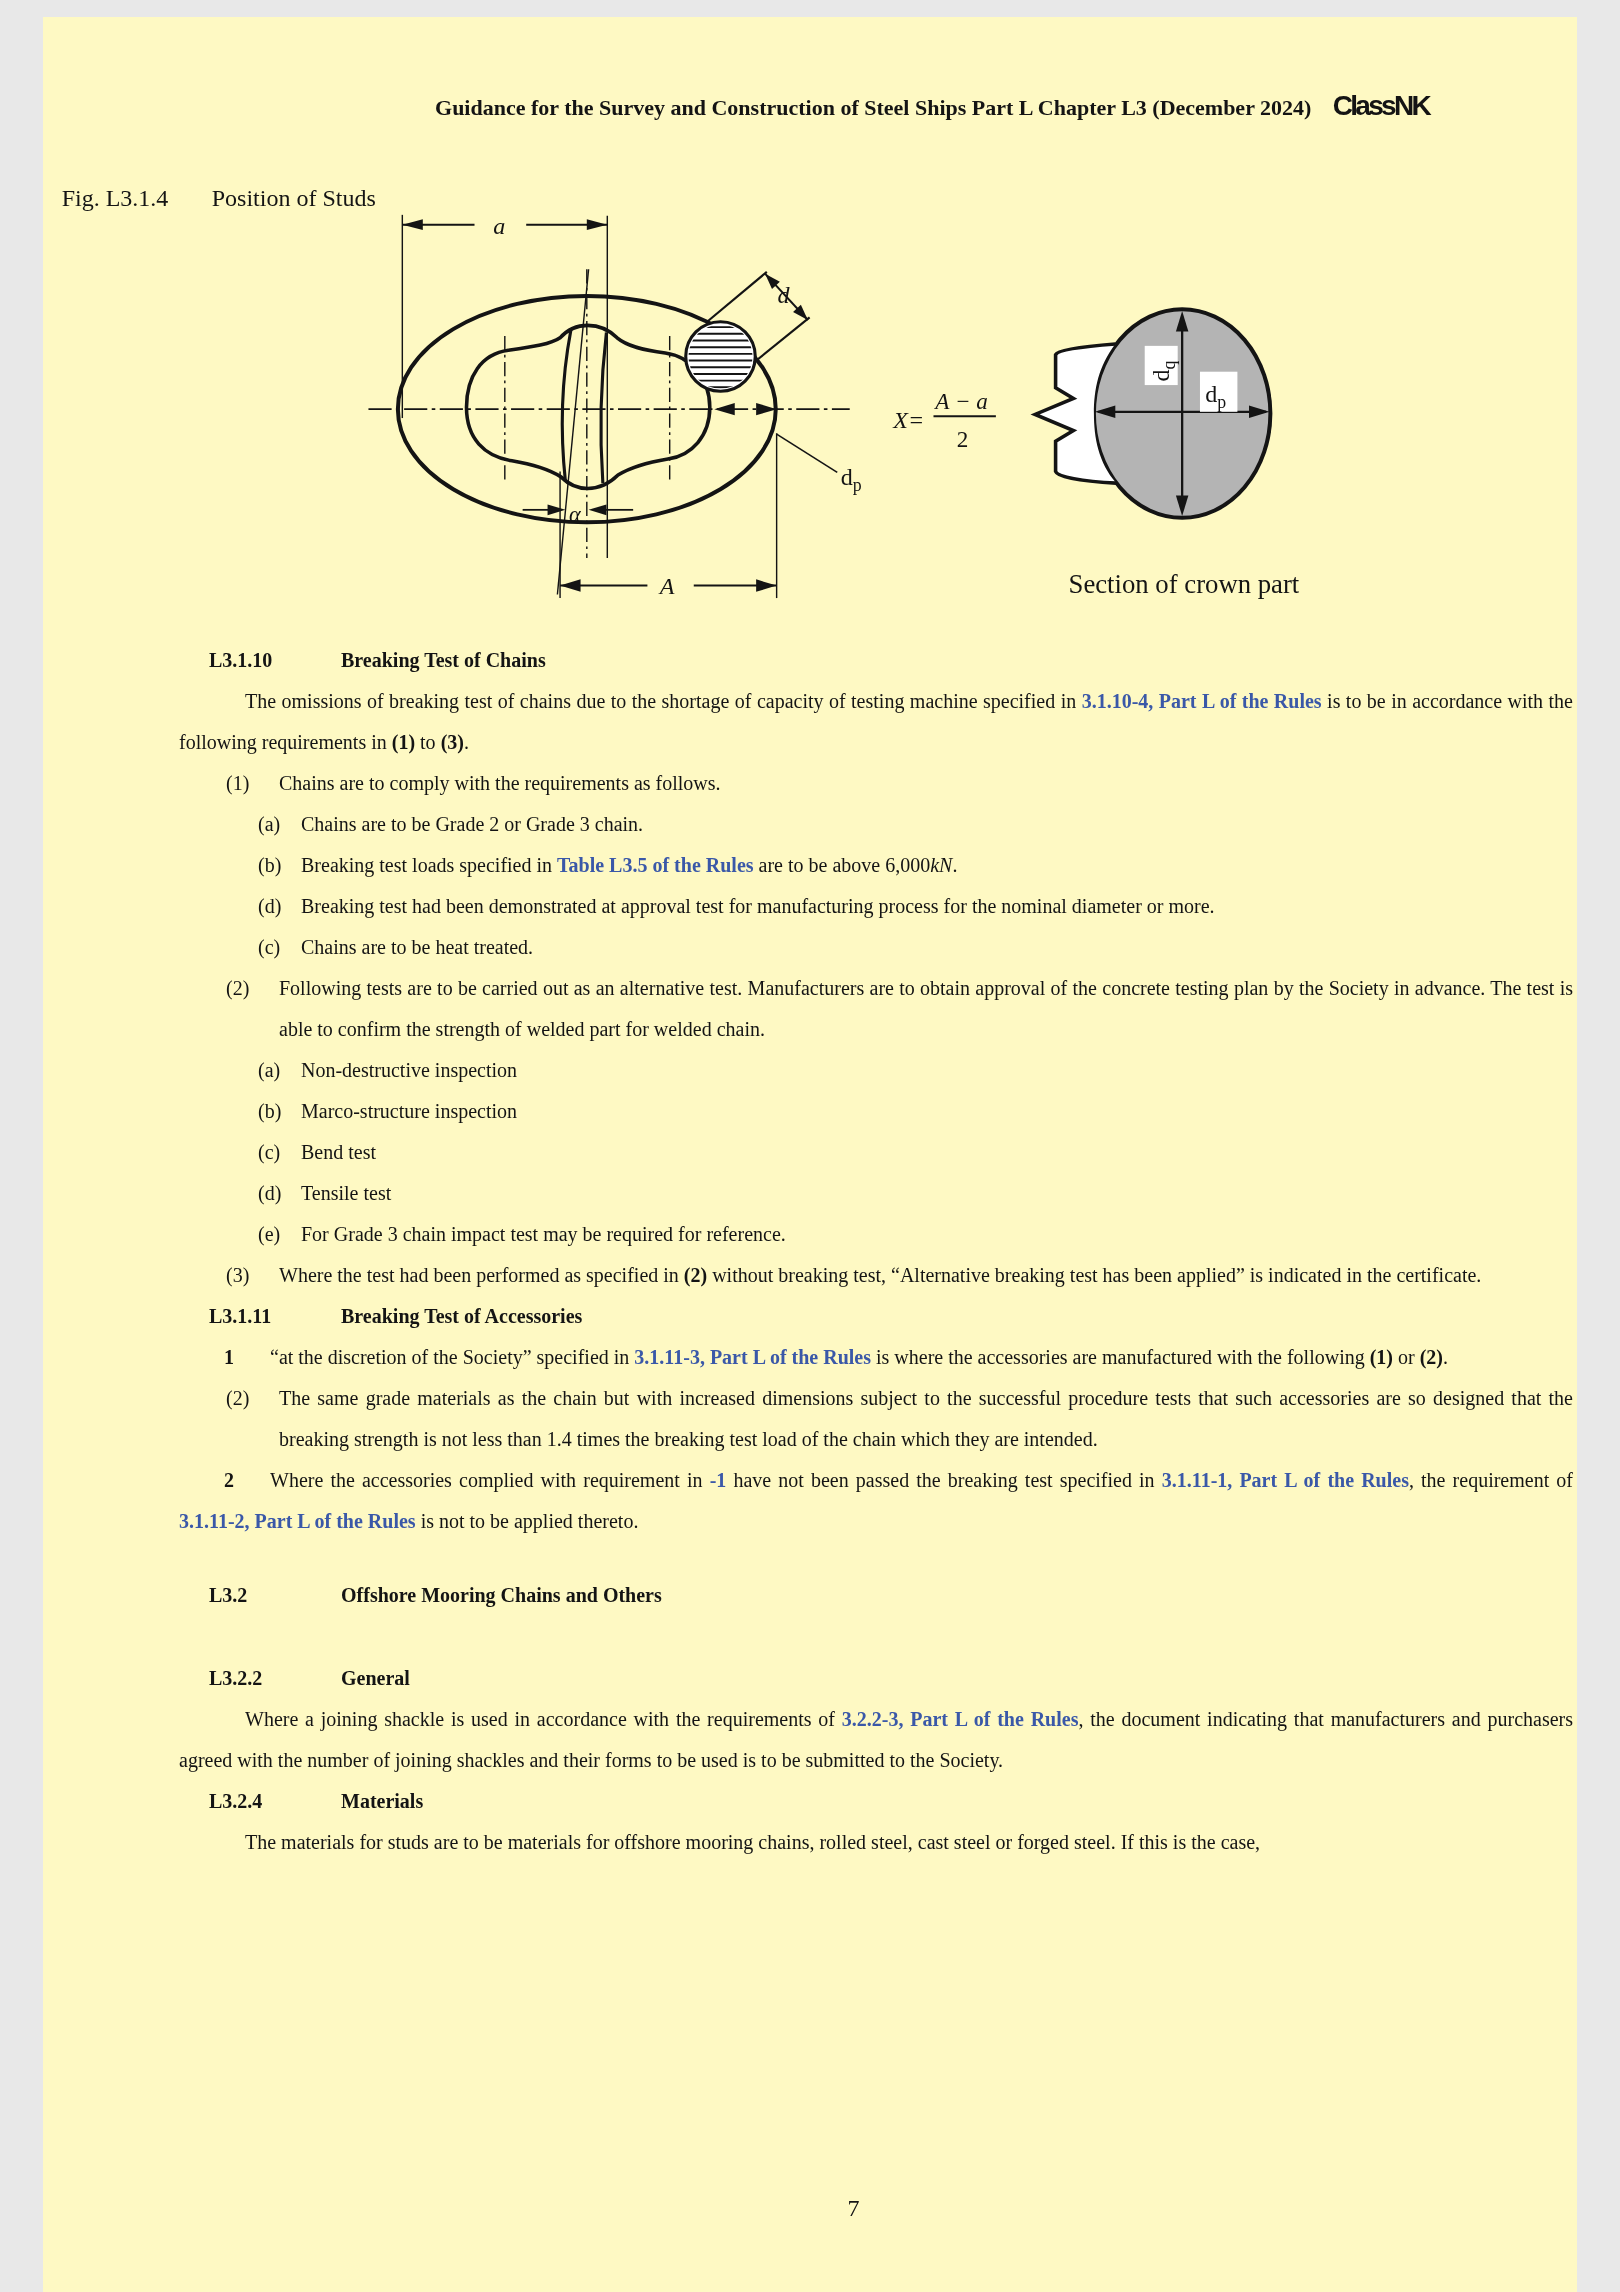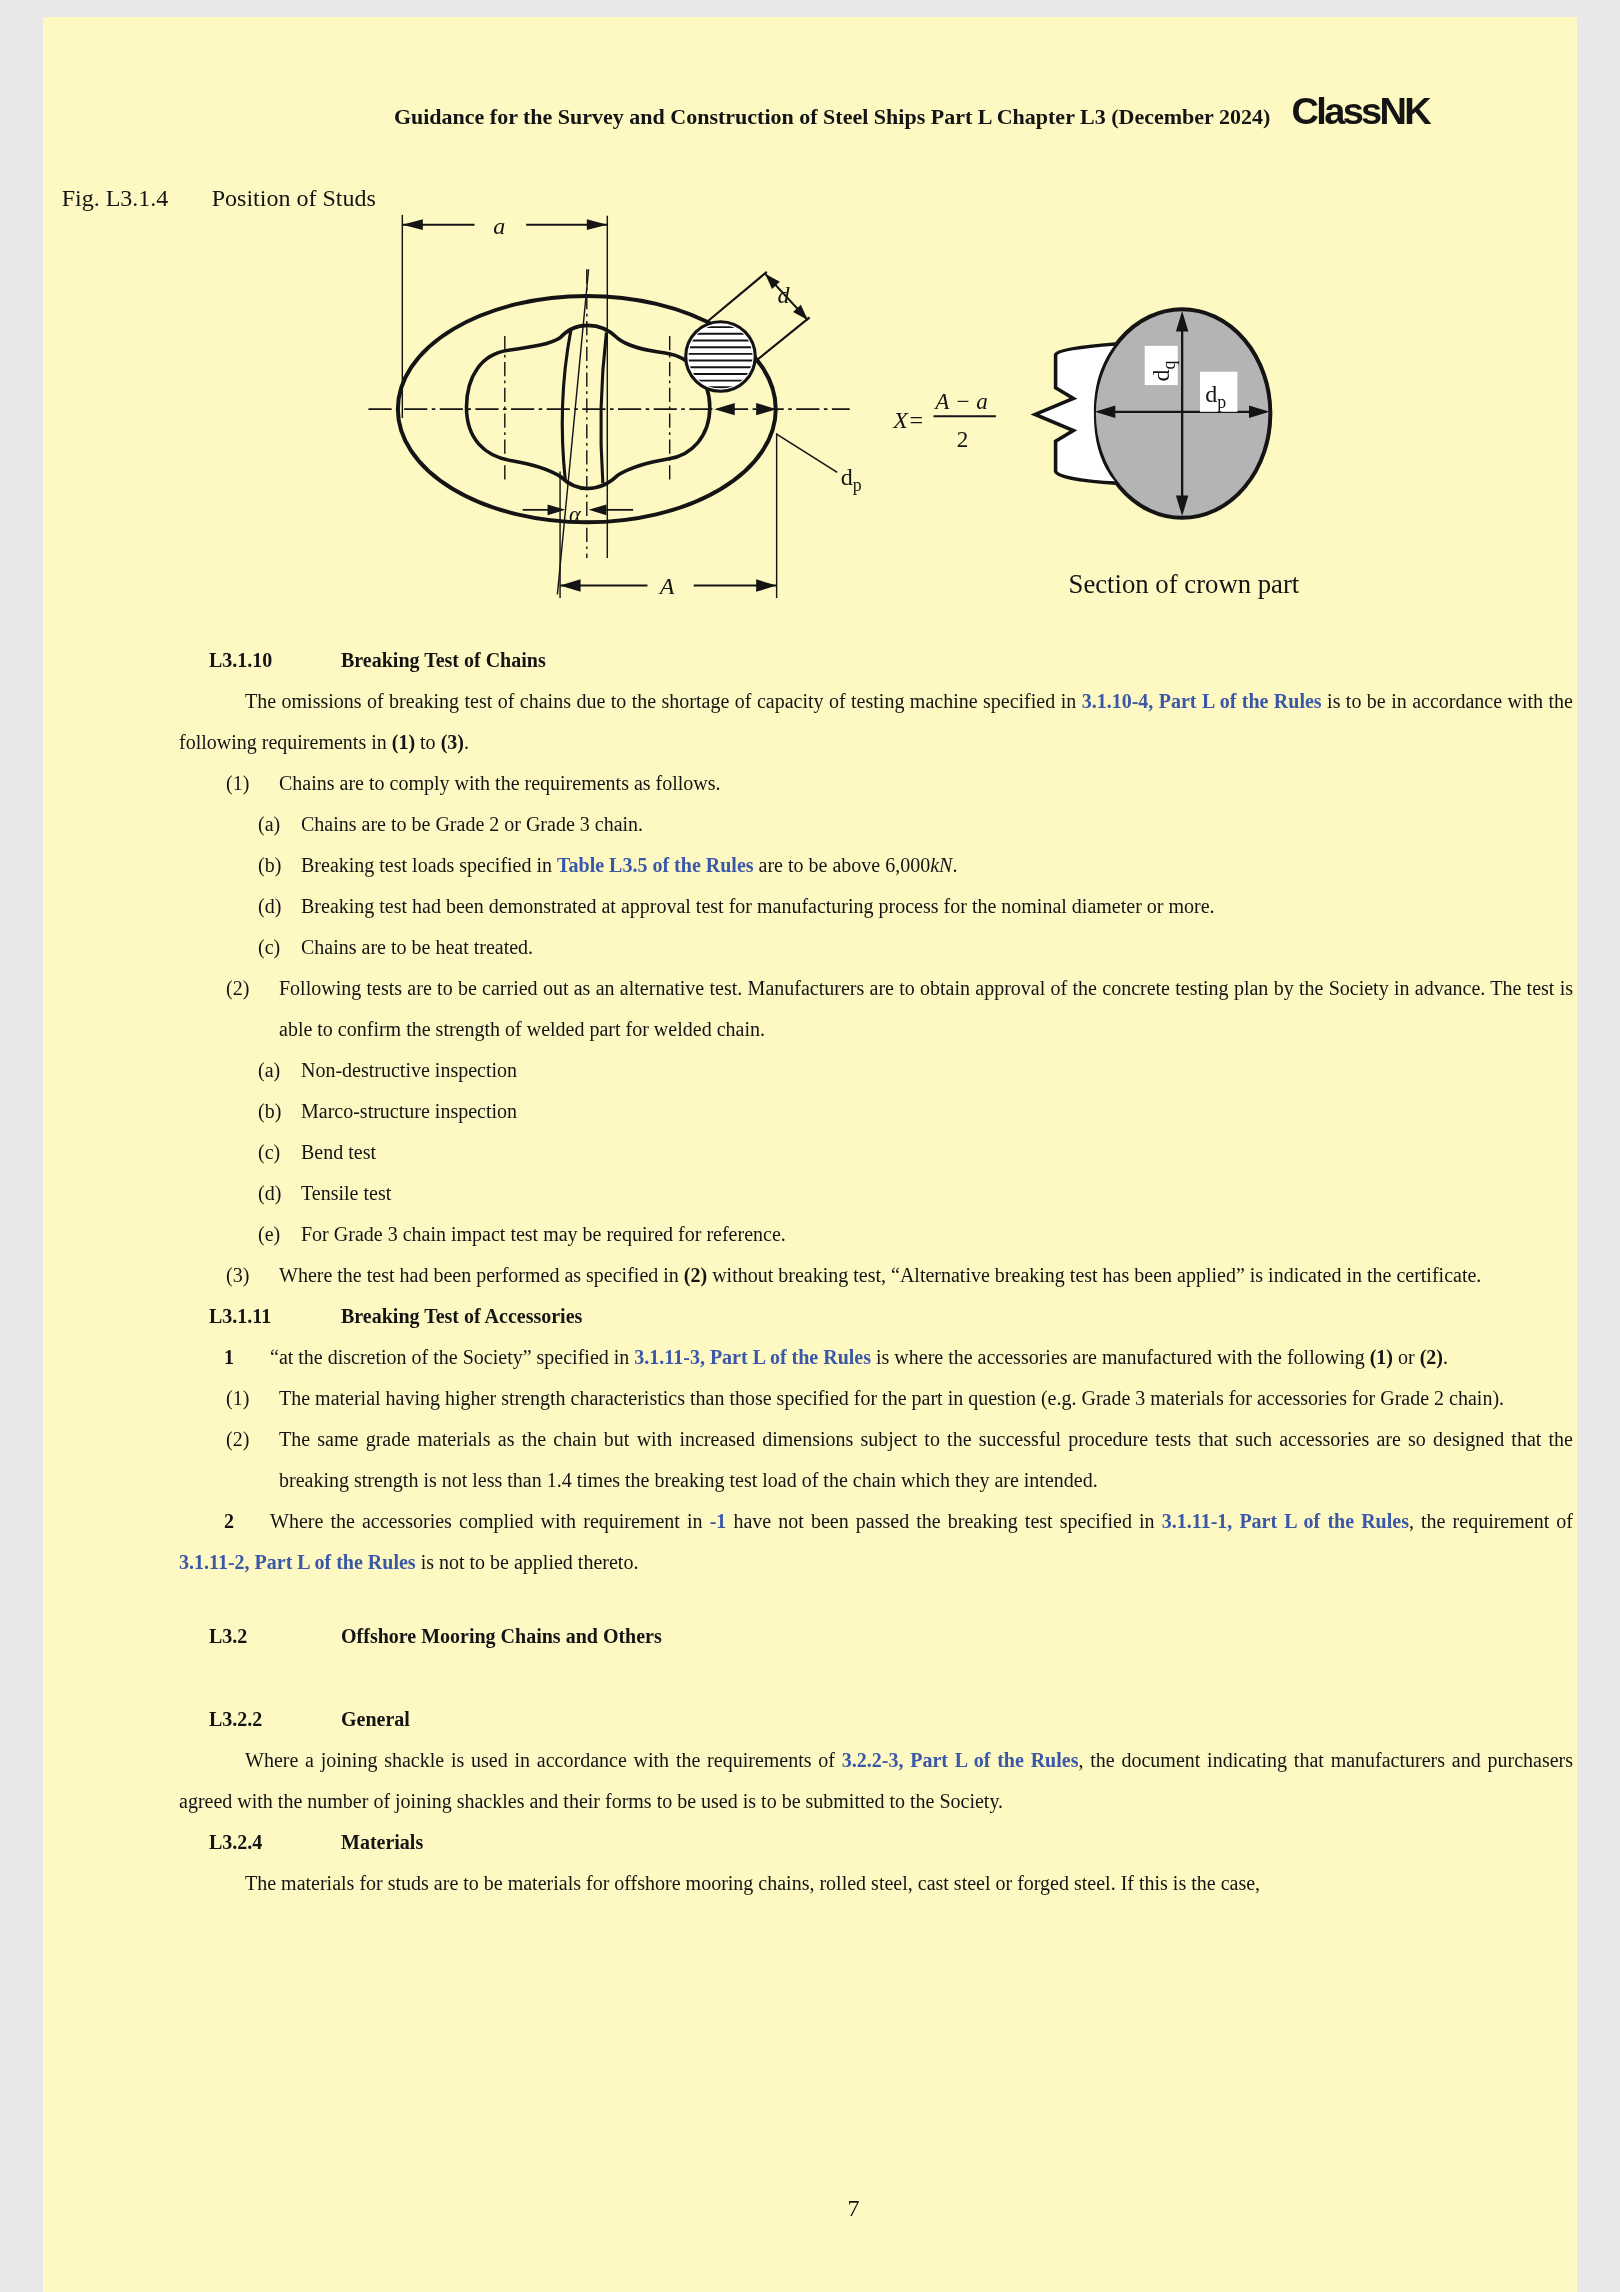--- a/index.html
+++ b/index.html
@@ -1,20 +1,20 @@
 <!DOCTYPE html>
 <html style="font-size:14.3px"><head>
 <meta charset="utf-8">
 <style>
   html,body{margin:0;padding:0;background:#e8e8e8;}
   .page{position:relative;width:1534px;height:2293px;background:#fef9c3;margin:17px auto;
         font-family:"Liberation Serif",serif;color:#141414;overflow:hidden;}
   .header{position:absolute;top:75px;left:0;right:148px;display:flex;justify-content:flex-end;align-items:baseline;gap:21.4px;}
   .header-title{font-weight:bold;font-size:22px;white-space:nowrap;}
-  .logo{font-family:"Liberation Sans",sans-serif;font-weight:bold;font-size:38px;letter-spacing:-2.7px;line-height:1;transform:scaleY(0.98);}
+  .logo{font-family:"Liberation Sans",sans-serif;font-weight:bold;font-size:28px;letter-spacing:-2.7px;line-height:1;transform:scaleY(0.98);}
   .figtitle{position:absolute;top:168px;left:0;width:1621px;text-align:left;font-size:24px;}
   .figtitle span{margin:0 18.7px;}
   .figwrap{position:absolute;left:321px;top:196px;width:1016px;height:419px;}
   .content{position:absolute;left:136px;top:623px;width:1394px;font-size:20px;line-height:41px;}
   .h{font-weight:bold;}
   .hnum{display:inline-block;min-width:132px;margin-left:30px;}
   .para{text-align:justify;text-indent:66px;}
   .numpara{text-align:justify;}
   .npnum{display:inline-block;width:46px;margin-left:45px;font-weight:bold;text-indent:0;}
   .item{text-align:justify;padding-left:100px;text-indent:-53px;}
@@ -147,21 +147,20 @@
       <div class="sub"><span class="slabel">(c)</span><span>Chains are to be heat treated.</span></div>
       <div class="item"><span class="ilabel">(2)</span><span>Following tests are to be carried out as an alternative test. Manufacturers are to obtain approval of the concrete testing plan by the Society in advance. The test is able to confirm the strength of welded part for welded chain.</span></div>
       <div class="sub"><span class="slabel">(a)</span><span>Non-destructive inspection</span></div>
       <div class="sub"><span class="slabel">(b)</span><span>Marco-structure inspection</span></div>
       <div class="sub"><span class="slabel">(c)</span><span>Bend test</span></div>
       <div class="sub"><span class="slabel">(d)</span><span>Tensile test</span></div>
       <div class="sub"><span class="slabel">(e)</span><span>For Grade 3 chain impact test may be required for reference.</span></div>
       <div class="item"><span class="ilabel">(3)</span><span>Where the test had been performed as specified in </span><span class="bb">(2)</span><span> without breaking test, “Alternative breaking test has been applied” is indicated in the certificate.</span></div>
       <div class="h"><span class="hnum">L3.1.11</span><span>Breaking Test of Accessories</span></div>
       <div class="numpara"><span class="npnum">1</span><span>“at the discretion of the Society” specified in </span><span class="ref">3.1.11-3, Part L of the Rules</span><span> is where the accessories are manufactured with the following </span><span class="bb">(1)</span><span> or </span><span class="bb">(2)</span><span>.</span></div>
-      <div class="item"><span class="ilabel">(1)</span><span>The material having higher strength characteristics than those specified for the part in question (e.g. Grade 3 materials for accessories for Grade 2 chain).</span></div>
       <div class="item"><span class="ilabel">(2)</span><span>The same grade materials as the chain but with increased dimensions subject to the successful procedure tests that such accessories are so designed that the breaking strength is not less than 1.4 times the breaking test load of the chain which they are intended.</span></div>
       <div class="numpara"><span class="npnum">2</span><span>Where the accessories complied with requirement in </span><span class="ref">-1</span><span> have not been passed the breaking test specified in </span><span class="ref">3.1.11-1, Part L of the Rules</span><span>, the requirement of </span><span class="ref">3.1.11-2, Part L of the Rules</span><span> is not to be applied thereto.</span></div>
       <div class="h mt1"><span class="hnum">L3.2</span><span>Offshore Mooring Chains and Others</span></div>
       <div class="h mt2"><span class="hnum">L3.2.2</span><span>General</span></div>
       <div class="para"><span>Where a joining shackle is used in accordance with the requirements of </span><span class="ref">3.2.2-3, Part L of the Rules</span><span>, the document indicating that manufacturers and purchasers agreed with the number of joining shackles and their forms to be used is to be submitted to the Society.</span></div>
       <div class="h"><span class="hnum">L3.2.4</span><span>Materials</span></div>
       <div class="para"><span>The materials for studs are to be materials for offshore mooring chains, rolled steel, cast steel or forged steel. If this is the case,</span></div>
     </div>
 
   <div class="footer">

